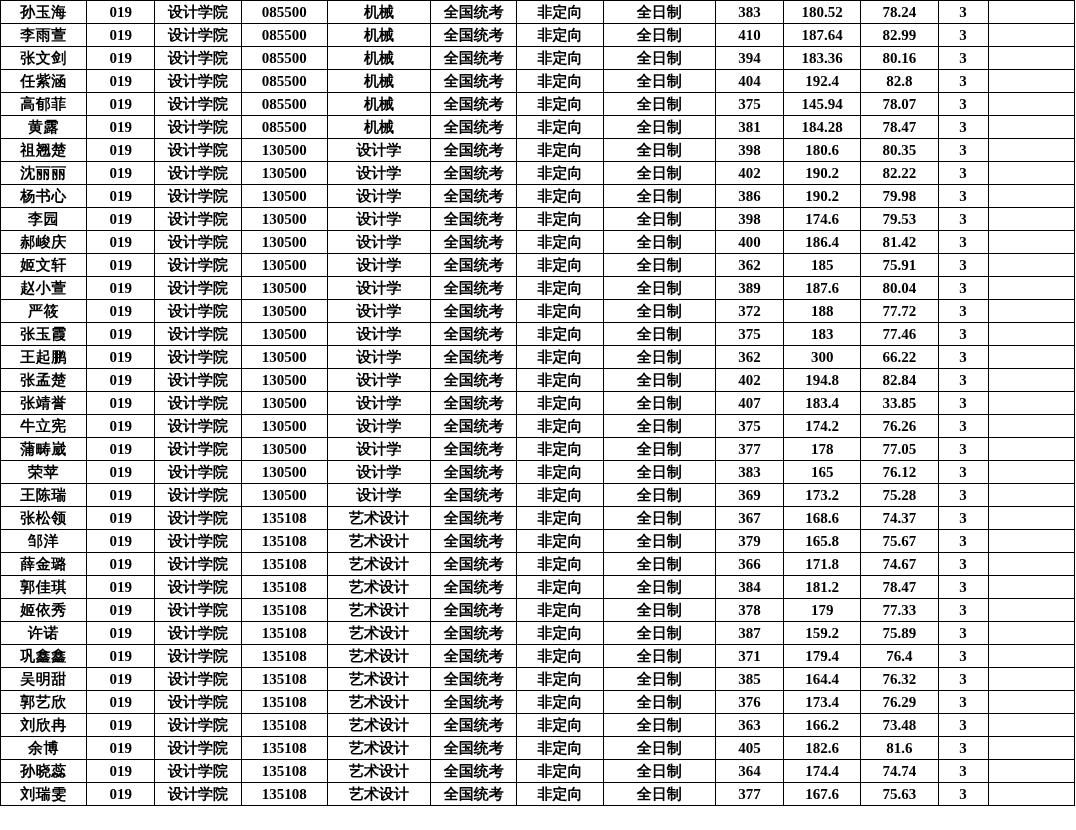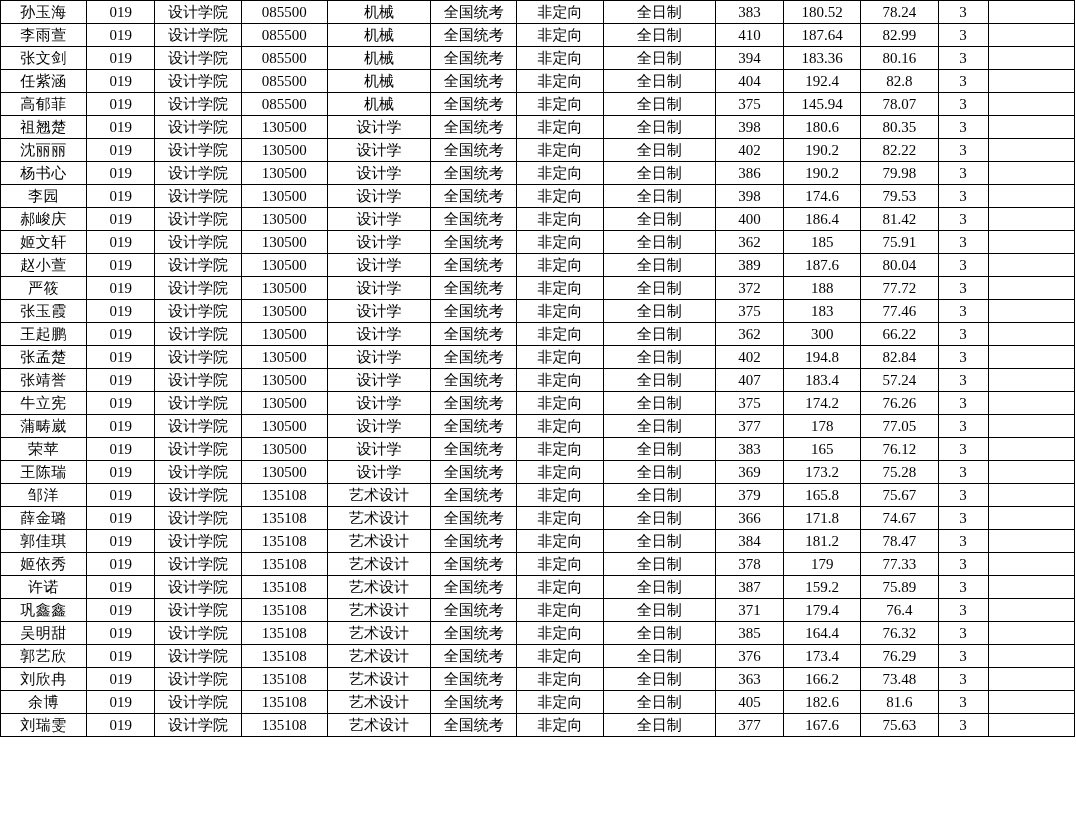--- a/index.html
+++ b/index.html
@@ -11,20 +11,21 @@
     width: 1076px;
     height: 830px;
     font-family: "Liberation Serif", "DejaVu Serif", serif;
     color: #000000;
     overflow: hidden;
   }
   .sheet {
     width: 976px;
     height: 830px;
     box-sizing: border-box;
+    font-weight: bold;
   }
   table.grid {
     border-collapse: collapse;
     table-layout: fixed;
     width: 1075px;
     margin: 0;
     padding: 0;
   }
   table.grid td {
     border: 1px solid #000000;
@@ -145,20 +146,35 @@
           <td>全国统考</td>
           <td>非定向</td>
           <td>全日制</td>
           <td>375</td>
           <td>145.94</td>
           <td>78.07</td>
           <td>3</td>
           <td class="cell-blank"></td>
         </tr>
         <tr>
+          <td class="cell-name">黄露</td>
+          <td>019</td>
+          <td>设计学院</td>
+          <td>085500</td>
+          <td>机械</td>
+          <td>全国统考</td>
+          <td>非定向</td>
+          <td>全日制</td>
+          <td>381</td>
+          <td>184.28</td>
+          <td>78.47</td>
+          <td>3</td>
+          <td class="cell-blank"></td>
+        </tr>
+        <tr>
           <td class="cell-name">祖翘楚</td>
           <td>019</td>
           <td>设计学院</td>
           <td>130500</td>
           <td>设计学</td>
           <td>全国统考</td>
           <td>非定向</td>
           <td>全日制</td>
           <td>398</td>
           <td>180.6</td>
@@ -320,21 +336,21 @@
           <td class="cell-name">张靖誉</td>
           <td>019</td>
           <td>设计学院</td>
           <td>130500</td>
           <td>设计学</td>
           <td>全国统考</td>
           <td>非定向</td>
           <td>全日制</td>
           <td>407</td>
           <td>183.4</td>
-          <td>57.24</td>
+          <td>33.85</td>
           <td>3</td>
           <td class="cell-blank"></td>
         </tr>
         <tr>
           <td class="cell-name">牛立宪</td>
           <td>019</td>
           <td>设计学院</td>
           <td>130500</td>
           <td>设计学</td>
           <td>全国统考</td>
@@ -385,20 +401,35 @@
           <td>全国统考</td>
           <td>非定向</td>
           <td>全日制</td>
           <td>369</td>
           <td>173.2</td>
           <td>75.28</td>
           <td>3</td>
           <td class="cell-blank"></td>
         </tr>
         <tr>
+          <td class="cell-name">张松领</td>
+          <td>019</td>
+          <td>设计学院</td>
+          <td>135108</td>
+          <td>艺术设计</td>
+          <td>全国统考</td>
+          <td>非定向</td>
+          <td>全日制</td>
+          <td>367</td>
+          <td>168.6</td>
+          <td>74.37</td>
+          <td>3</td>
+          <td class="cell-blank"></td>
+        </tr>
+        <tr>
           <td class="cell-name">邹洋</td>
           <td>019</td>
           <td>设计学院</td>
           <td>135108</td>
           <td>艺术设计</td>
           <td>全国统考</td>
           <td>非定向</td>
           <td>全日制</td>
           <td>379</td>
           <td>165.8</td>
@@ -531,20 +562,35 @@
           <td>019</td>
           <td>设计学院</td>
           <td>135108</td>
           <td>艺术设计</td>
           <td>全国统考</td>
           <td>非定向</td>
           <td>全日制</td>
           <td>405</td>
           <td>182.6</td>
           <td>81.6</td>
+          <td>3</td>
+          <td class="cell-blank"></td>
+        </tr>
+        <tr>
+          <td class="cell-name">孙晓蕊</td>
+          <td>019</td>
+          <td>设计学院</td>
+          <td>135108</td>
+          <td>艺术设计</td>
+          <td>全国统考</td>
+          <td>非定向</td>
+          <td>全日制</td>
+          <td>364</td>
+          <td>174.4</td>
+          <td>74.74</td>
           <td>3</td>
           <td class="cell-blank"></td>
         </tr>
         <tr>
           <td class="cell-name">刘瑞雯</td>
           <td>019</td>
           <td>设计学院</td>
           <td>135108</td>
           <td>艺术设计</td>
           <td>全国统考</td>

